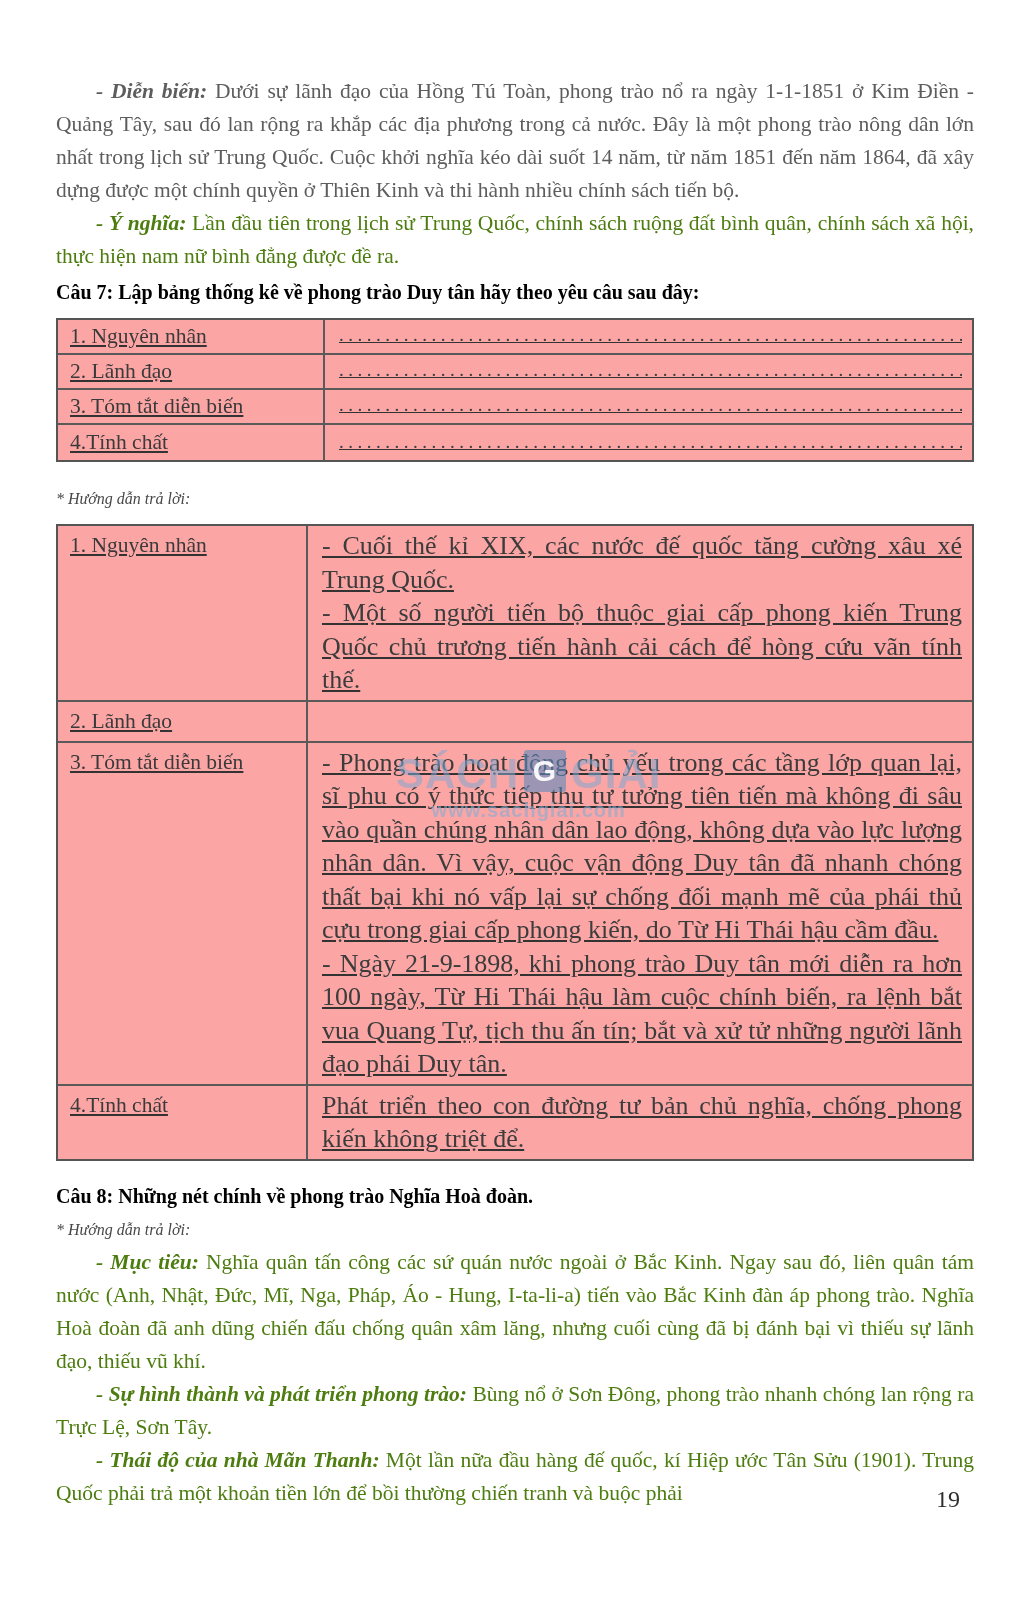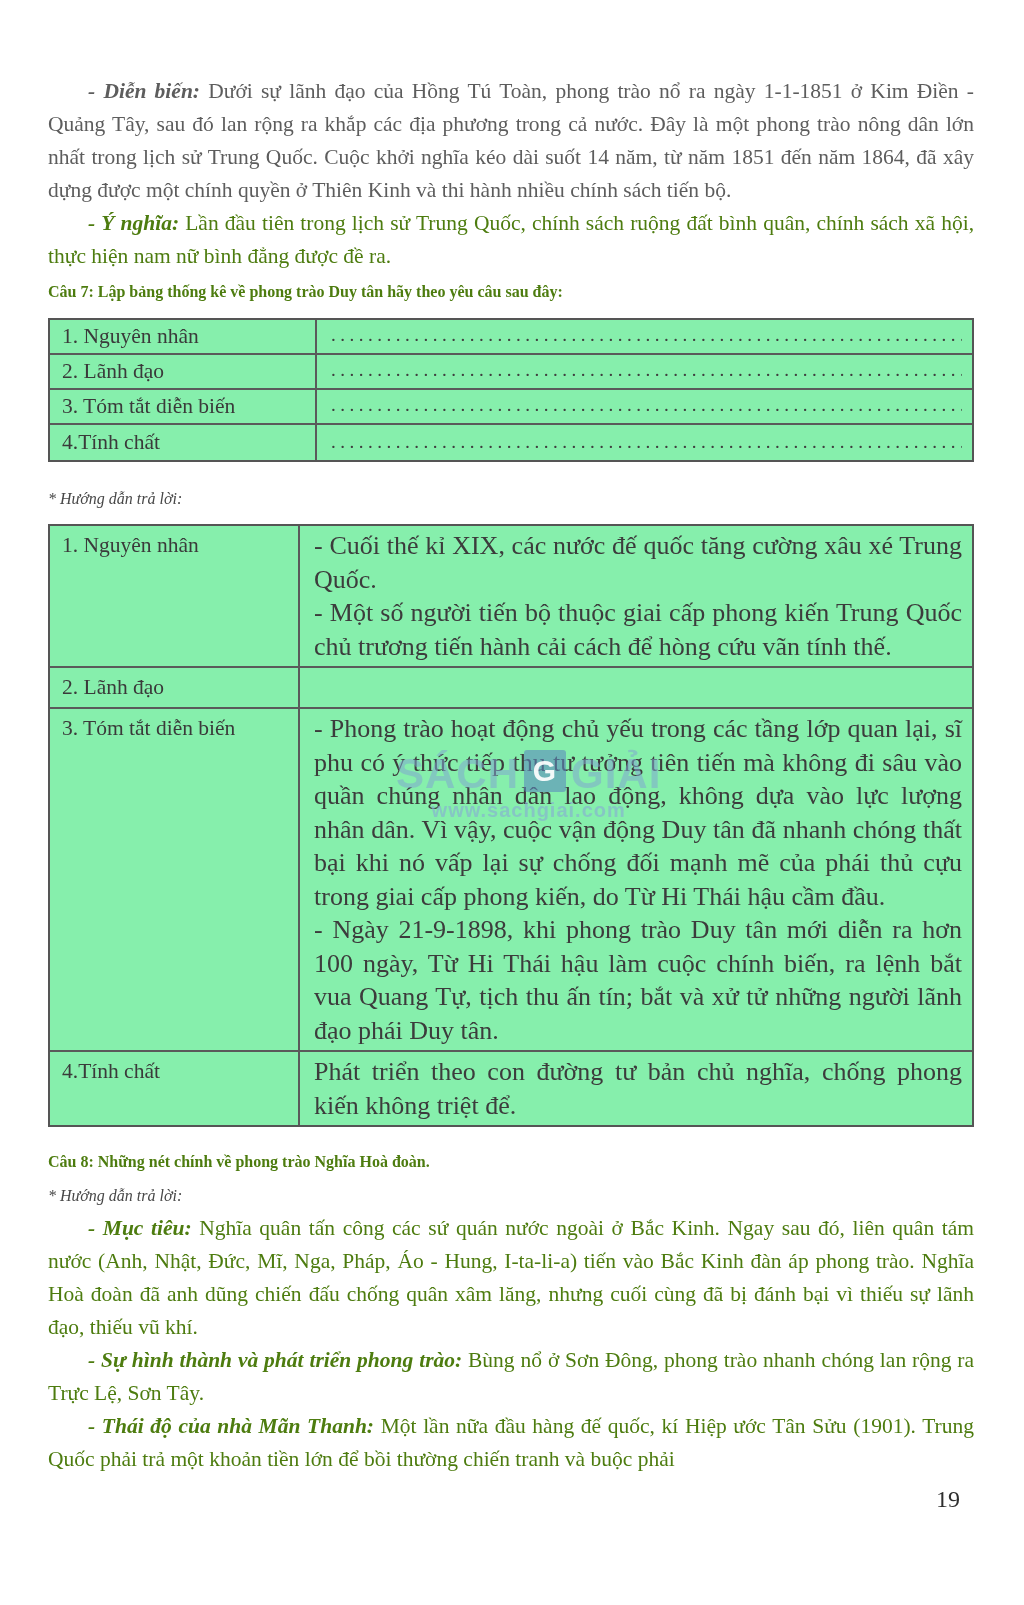--- a/index.html
+++ b/index.html
@@ -2,39 +2,39 @@
 <html><head>
 <meta charset="utf-8">
 <style>
   * { margin:0; padding:0; box-sizing:border-box; }
   html,body { background:#ffffff; }
   body {
     width:1024px; height:1605px; position:relative; overflow:hidden;
     font-family:"Liberation Serif","DejaVu Serif",serif;
     color:#333;
   }
-  .page { position:absolute; inset:0; padding:75px 50px 5px 48px; }
+  .page { position:absolute; inset:0; padding:75px 50px 5px 48px;margin-left:8px; }
 
   .para {
     font-size:21.5px; line-height:33px; text-align:justify; text-indent:40px;
     color:#4d7c0f;
   }
   .para.faded { color:#5d5d5d; }
   .ilabel { font-style:italic; font-weight:600; }
 
   .qheading {
-    font-size:16px; font-weight:bold; color:#4d7c0f;
+    font-size:20px; font-weight:bold; color:#000000;
     margin-top:2px; line-height:34px;
   }
   .guide {
     font-style:italic; font-size:16px; line-height:33px; color:#474747;
     margin-top:20px;
   }
 
-  .dtable { border:2px solid #555; margin-top:9px; background:#86efac; }
+  .dtable { border:2px solid #555; margin-top:9px; background:#fca5a5;text-decoration:underline; }
   .trow { display:flex; border-bottom:2px solid #5a5a5a; }
   .trow:last-child { border-bottom:none; }
   .tlabel {
     flex:0 0 auto; border-right:2px solid #5a5a5a;
     font-size:21.5px; color:#3a3a3a; padding:3px 8px 3px 12px; line-height:33px;
   }
   .tcell { flex:1 1 auto; padding:3px 10px 3px 14px; overflow:hidden; }
 
   
   .t1 .tlabel { width:267px; display:flex; align-items:center; }

